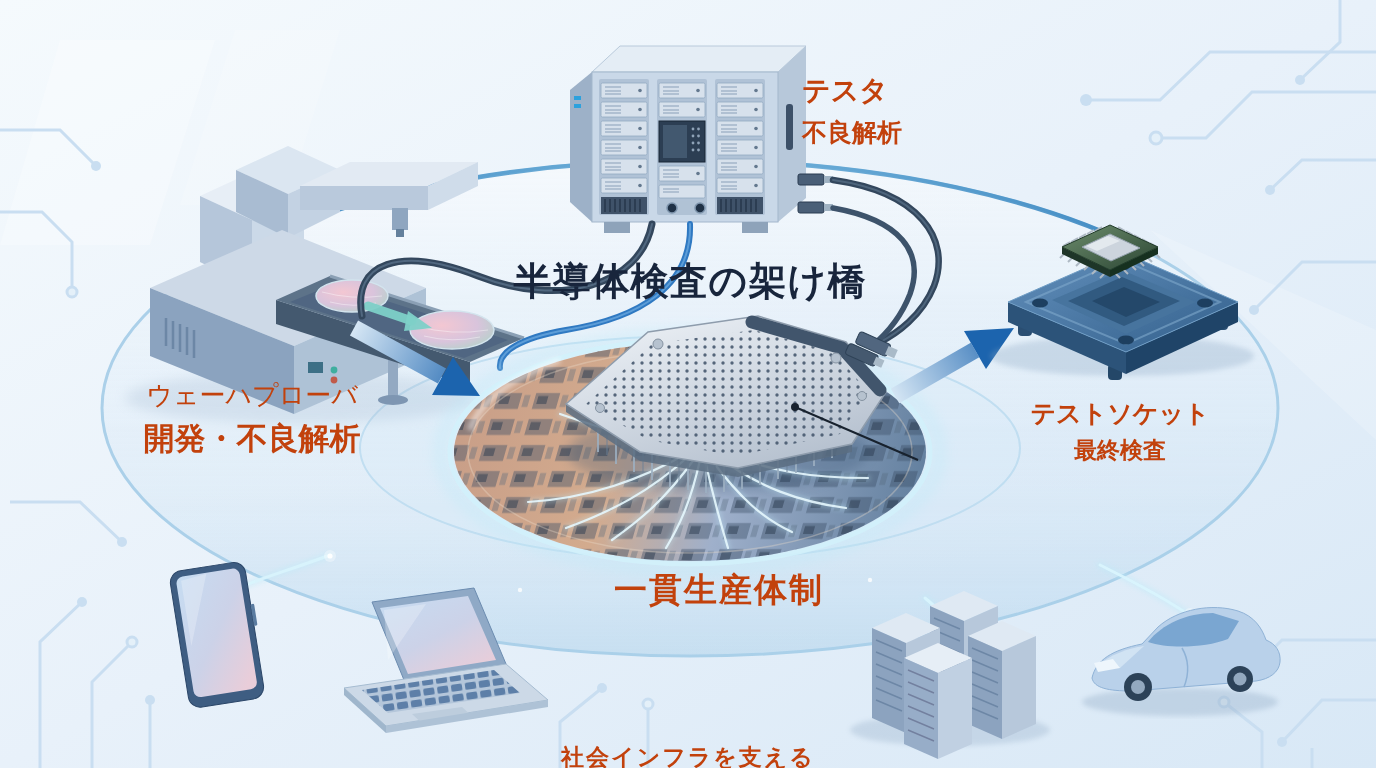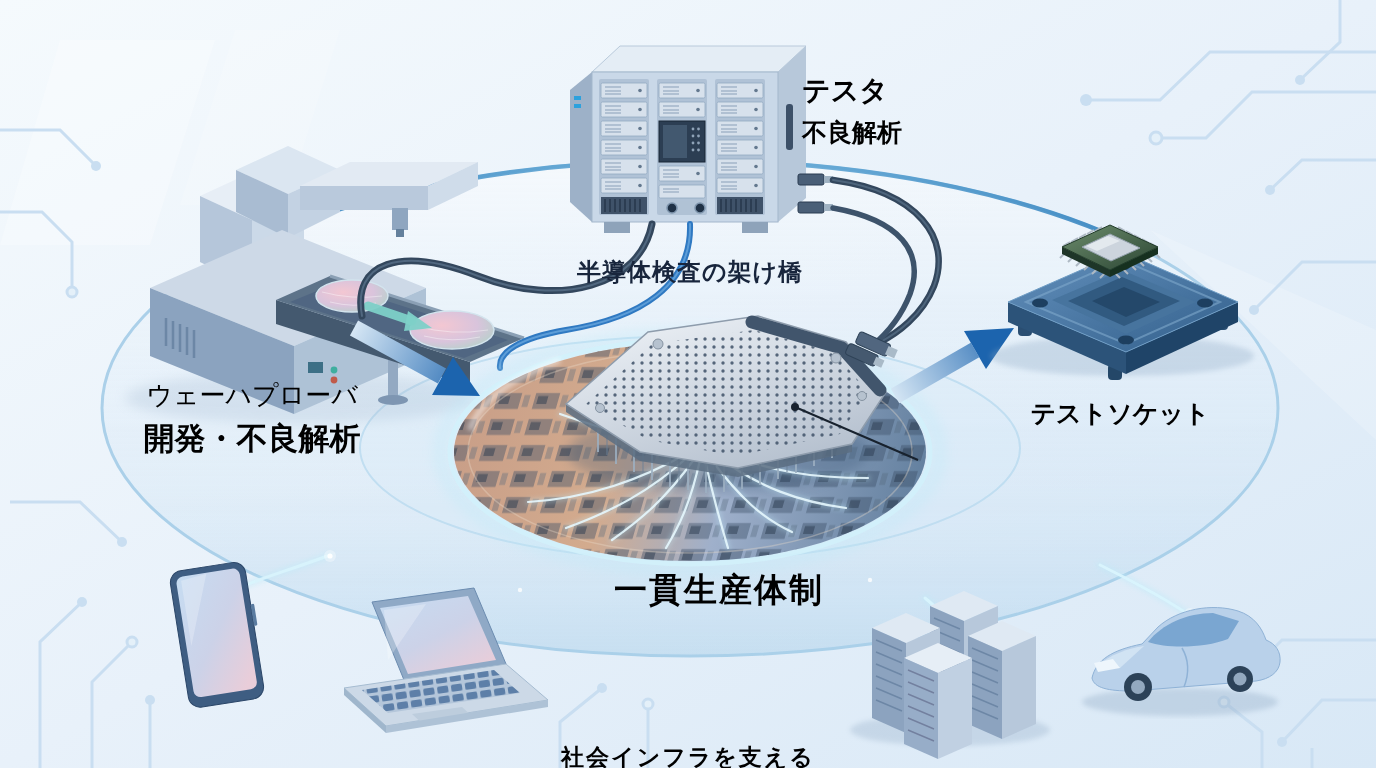--- a/index.html
+++ b/index.html
@@ -1,24 +1,24 @@
 <!DOCTYPE html>
 <html><head>
 <meta charset="utf-8">
 <style>
   html,body{margin:0;padding:0;background:#cfe0ef;}
   .stage{
     position:relative;width:1376px;height:768px;overflow:hidden;
     font-family:"Liberation Sans","DejaVu Sans",sans-serif;
   }
   .stage svg{position:absolute;inset:0;}
-  .lbl{position:absolute;color:#000000;white-space:nowrap;}
+  .lbl{position:absolute;color:#c2410c;white-space:nowrap;}
   .lbl .l1,.lbl .l2{display:block;}
   .centered{transform:translateX(-50%);text-align:center;}
-  #title-label{left:690px;top:256px;font-size:24px;font-weight:700;letter-spacing:1px;color:#18253c;}
+  #title-label{left:690px;top:256px;font-size:38px;font-weight:700;letter-spacing:1px;color:#18253c;}
   #tester-label{left:802px;top:72px;text-align:left;}
   #tester-label .l1{font-size:28px;font-weight:700;}
   #tester-label .l2{font-size:25px;font-weight:600;margin-top:6px;}
   #prober-label{left:252px;top:378px;}
   #prober-label .l1{font-size:26px;font-weight:400;}
   #prober-label .l2{font-size:31px;font-weight:600;margin-top:5px;}
   #socket-label{left:1120px;top:397px;}
   #socket-label .l1{font-size:25px;font-weight:700;}
   #socket-label .l2{font-size:23px;font-weight:600;margin-top:5px;}
   #mems-label{left:988px;top:442px;}
@@ -497,19 +497,20 @@
   <span class="l2">不良解析</span>
 </div>
 
 <div class="lbl centered" id="prober-label">
   <span class="l1">ウェーハプローバ</span>
   <span class="l2">開発・不良解析</span>
 </div>
 
 <div class="lbl centered" id="socket-label">
   <span class="l1">テストソケット</span>
+  <span class="l2">最終検査</span>
 </div>
 
 
 <div class="lbl centered" id="production-label">一貫生産体制</div>
 
 <div class="lbl centered" id="infra-label">社会インフラを支える</div>
 </div>
 
 </body></html>

